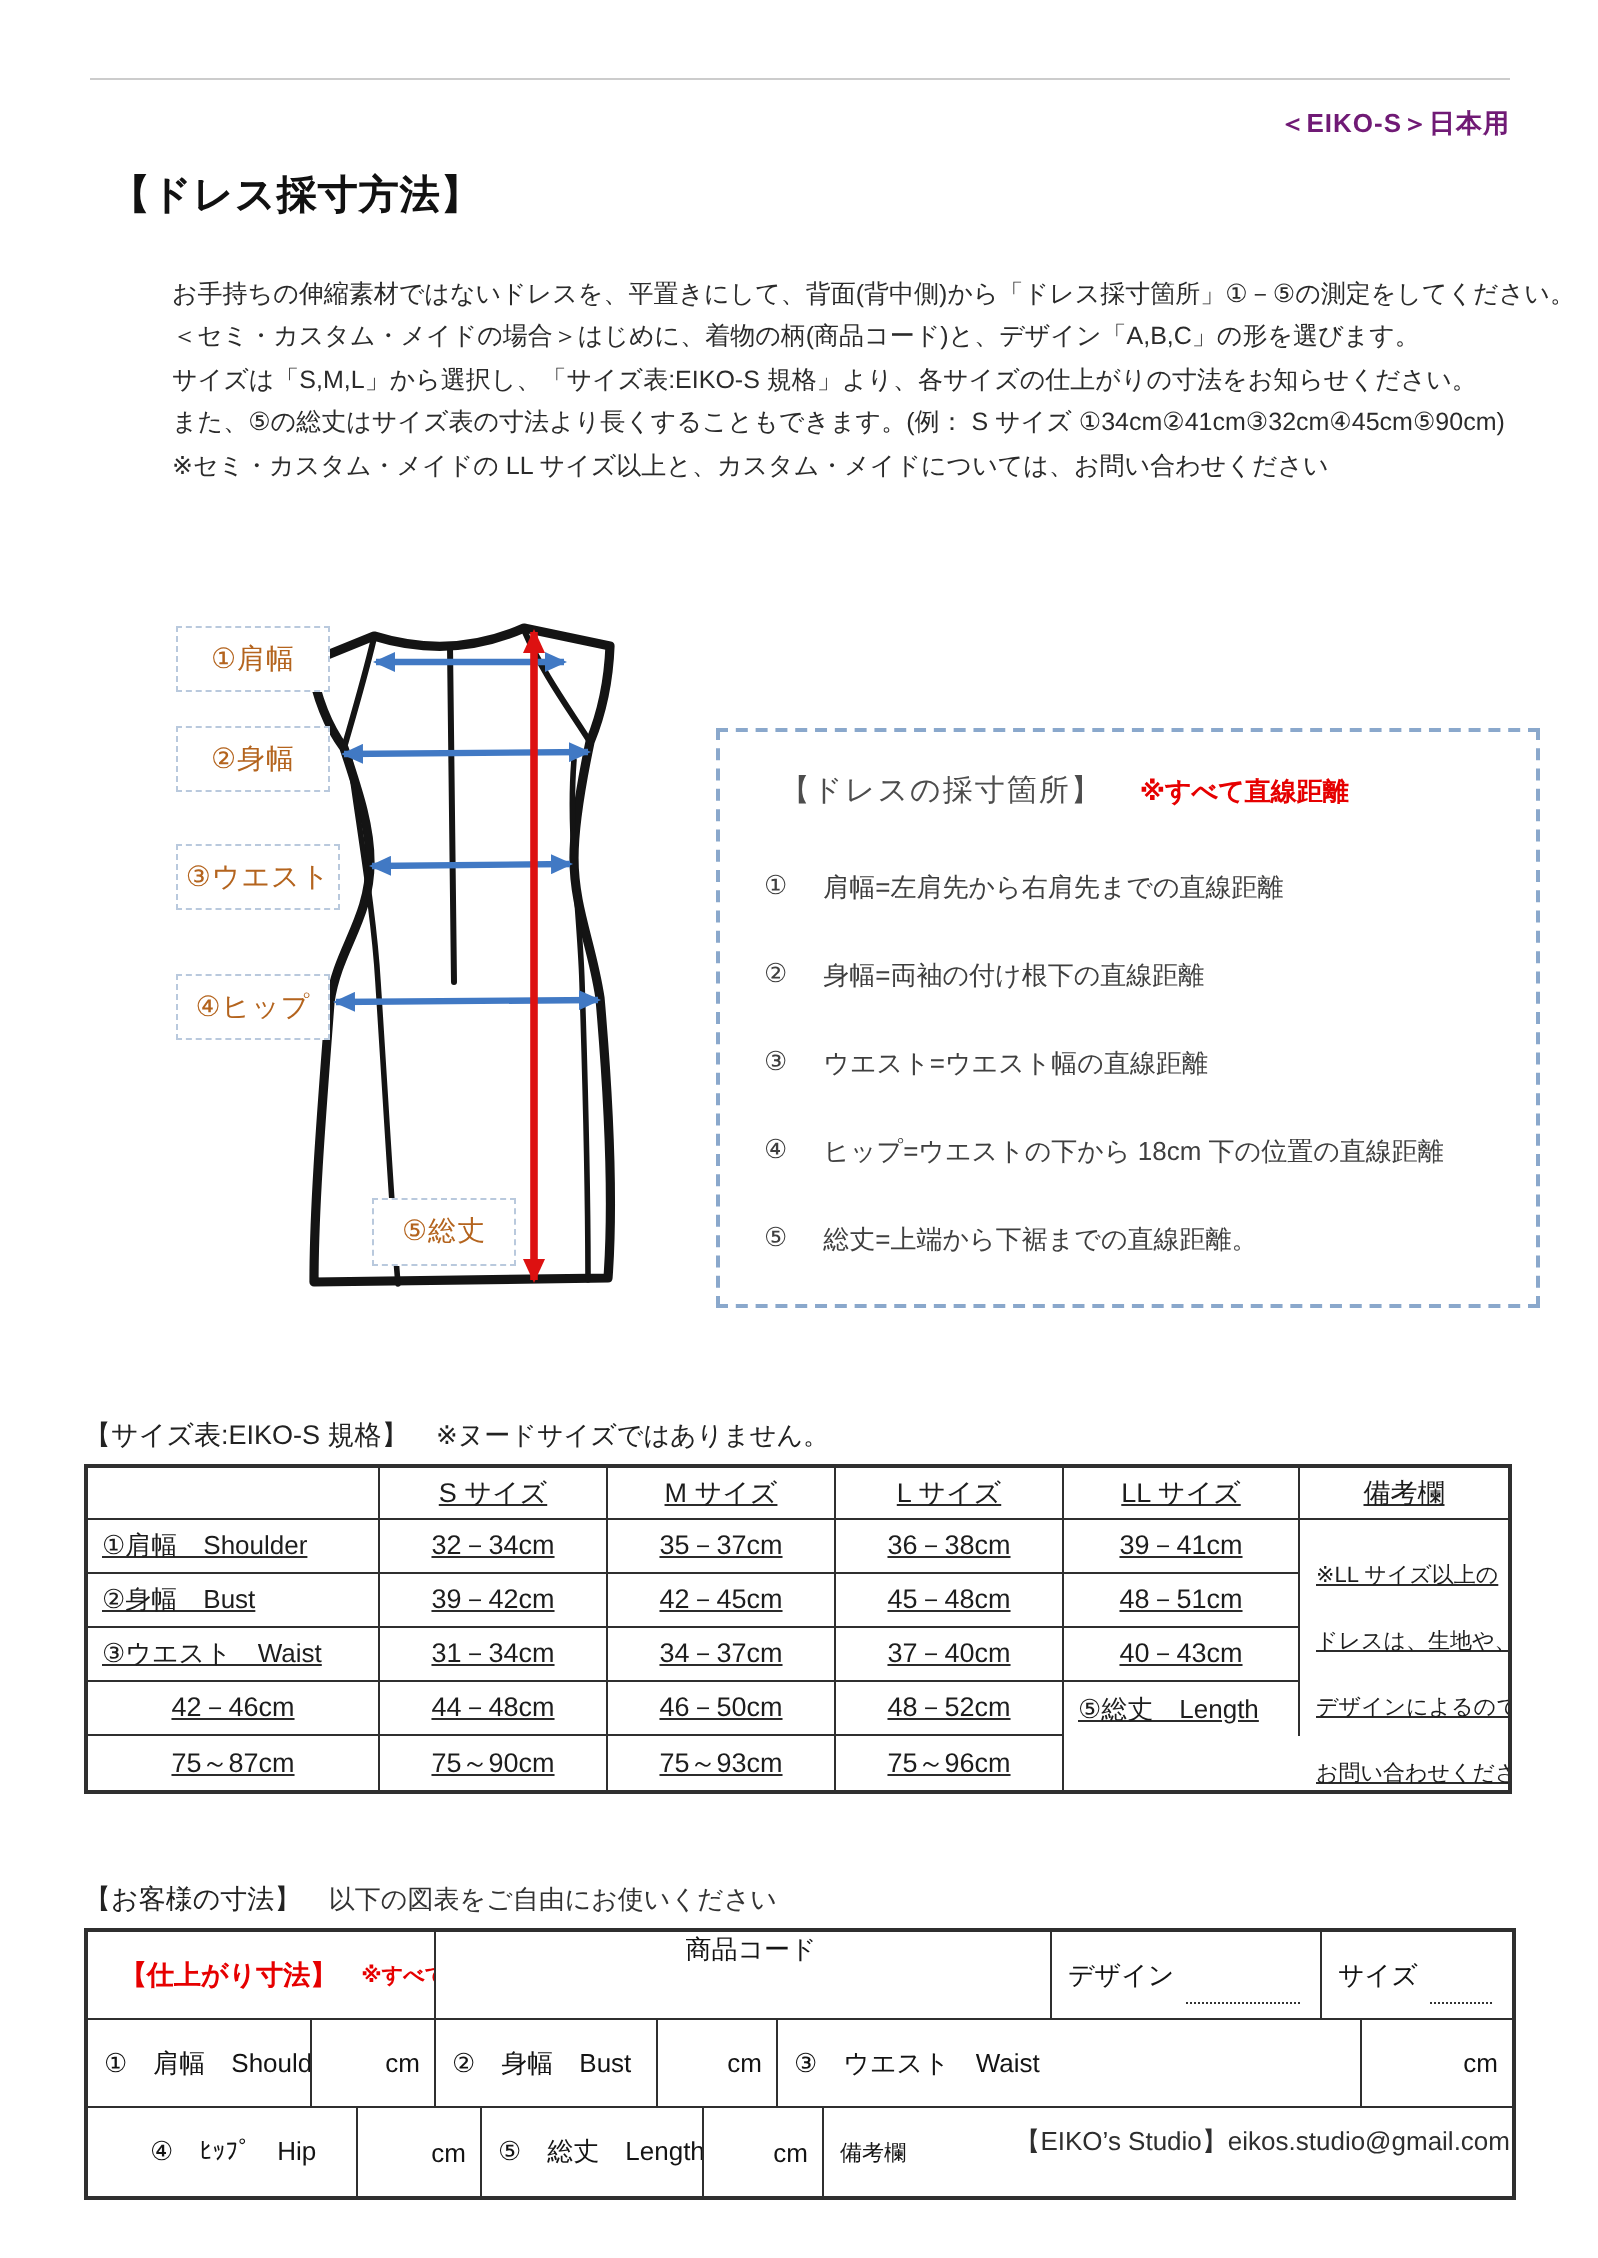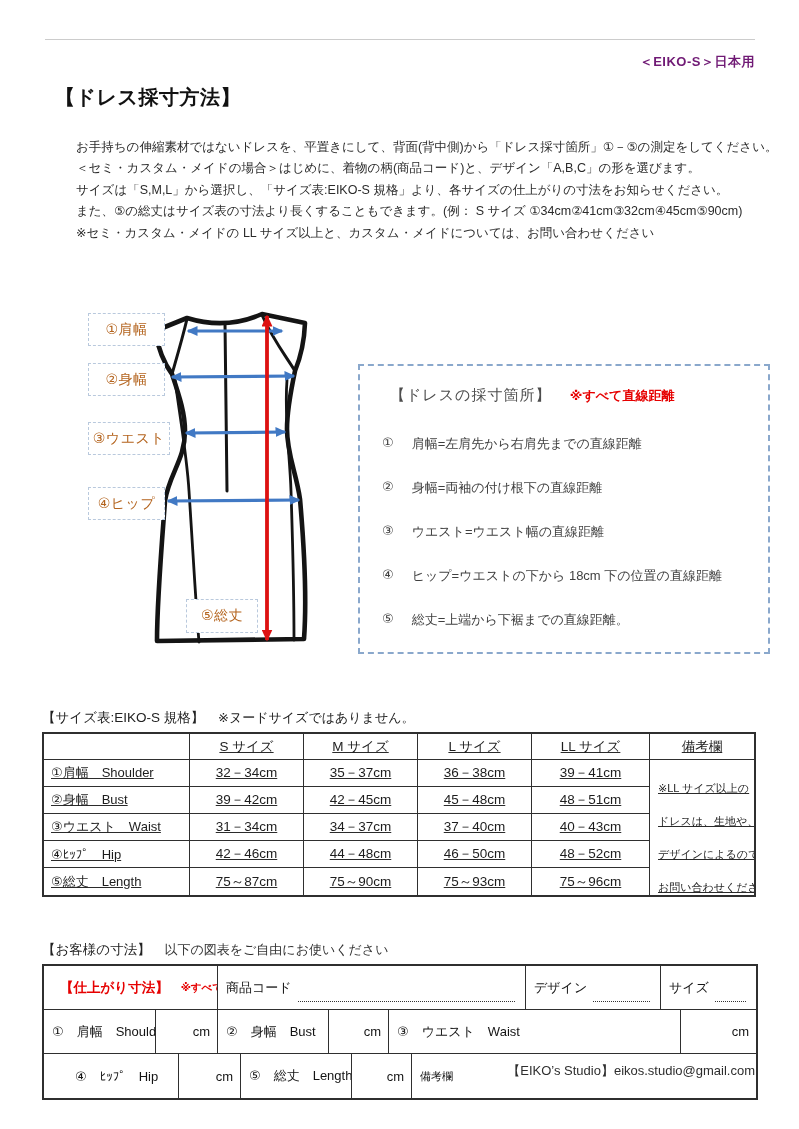--- a/index.html
+++ b/index.html
@@ -5,21 +5,21 @@
   html,body { margin:0; padding:0; background:#ffffff; }
   .page {
     position:relative; width:799px; height:1129px; background:#ffffff;
     font-family:"Liberation Sans","DejaVu Sans",sans-serif; overflow:hidden;
     color:#2b2b2b;
   }
   .top-rule { position:absolute; left:45px; top:39px; width:710px; border-top:1px solid #cccccc; }
   .region-label { position:absolute; top:53px; right:44px; font-size:13px; font-weight:bold; color:#701a75; letter-spacing:0.5px; }
   .doc-title { position:absolute; left:55px; top:84px; font-size:20px; font-weight:600; color:#111111; letter-spacing:0.5px; }
 
-  .intro { position:absolute; left:76px; top:137px; width:660px; }
+  .intro { position:absolute; left:86px; top:137px; width:660px; }
   .intro-line { font-size:12.5px; line-height:21.4px; color:#2b2b2b; white-space:nowrap; }
 
   .dress-svg { position:absolute; left:138px; top:302px; width:185px; height:355px; z-index:1; }
   .dlabel {
     position:absolute; height:33px; background:#ffffff; border:1px dashed #b9c9dd;
     color:#b4641e; display:flex; align-items:center; justify-content:center;
     font-size:14px; z-index:2; box-sizing:border-box; letter-spacing:0.5px;
   }
 
   .measure-box {
@@ -59,21 +59,21 @@
 
   .form { position:absolute; left:42px; top:964px; width:716px; border:2px solid #2f2f2f; box-sizing:border-box; background:#fff; }
   .frow { display:flex; height:44px; border-bottom:1px solid #2f2f2f; box-sizing:border-box;justify-content:flex-end; }
   .frow:last-child { border-bottom:none;padding-left:23px; }
   .fc {
     border-right:1px solid #2f2f2f; box-sizing:border-box; display:flex; align-items:center;
     font-size:13px; color:#141414; padding-left:8px; overflow:hidden; white-space:nowrap;
   }
   .fc.last { border-right:none; flex:1; }
   .fc.cm { justify-content:flex-end; padding-right:7px; padding-left:0; }
-  .wA{width:174px; padding-left:16px;} .wB{width:308px;} .wC{width:135px;}
+  .wA{width:174px; padding-left:16px;} .wB{width:308px;flex-direction:column;} .wC{width:135px;}
   .w112{width:112px;} .w62{width:62px;} .w111{width:111px;} .w60{width:60px;} .w292{width:292px;}
   .leader { flex:1; border-bottom:1.5px dotted #333333; margin:0 10px 7px 6px; align-self:flex-end; }
   .f-red { color:#e60000; font-weight:bold; font-size:13.5px; }
   .f-red-sm { color:#e60000; font-size:10.5px; font-weight:bold; margin-left:12px; }
   .fc.remark2 { font-size:11px; }
 
   .footer { position:absolute; top:1062px; right:44px; font-size:13px; color:#2e2e2e; }
 </style>
 </head>
 <body>
@@ -186,21 +186,20 @@
     <div class="sc">42－45cm</div>
     <div class="sc">45－48cm</div>
     <div class="sc">48－51cm</div>
 
     <div class="sc lbl">③ウエスト　Waist</div>
     <div class="sc">31－34cm</div>
     <div class="sc">34－37cm</div>
     <div class="sc">37－40cm</div>
     <div class="sc">40－43cm</div>
 
-    <div class="sc lbl">④ﾋｯﾌﾟ　Hip</div>
     <div class="sc">42－46cm</div>
     <div class="sc">44－48cm</div>
     <div class="sc">46－50cm</div>
     <div class="sc">48－52cm</div>
 
     <div class="sc lbl nb">⑤総丈　Length</div>
     <div class="sc nb">75～87cm</div>
     <div class="sc nb">75～90cm</div>
     <div class="sc nb">75～93cm</div>
     <div class="sc nb">75～96cm</div>

